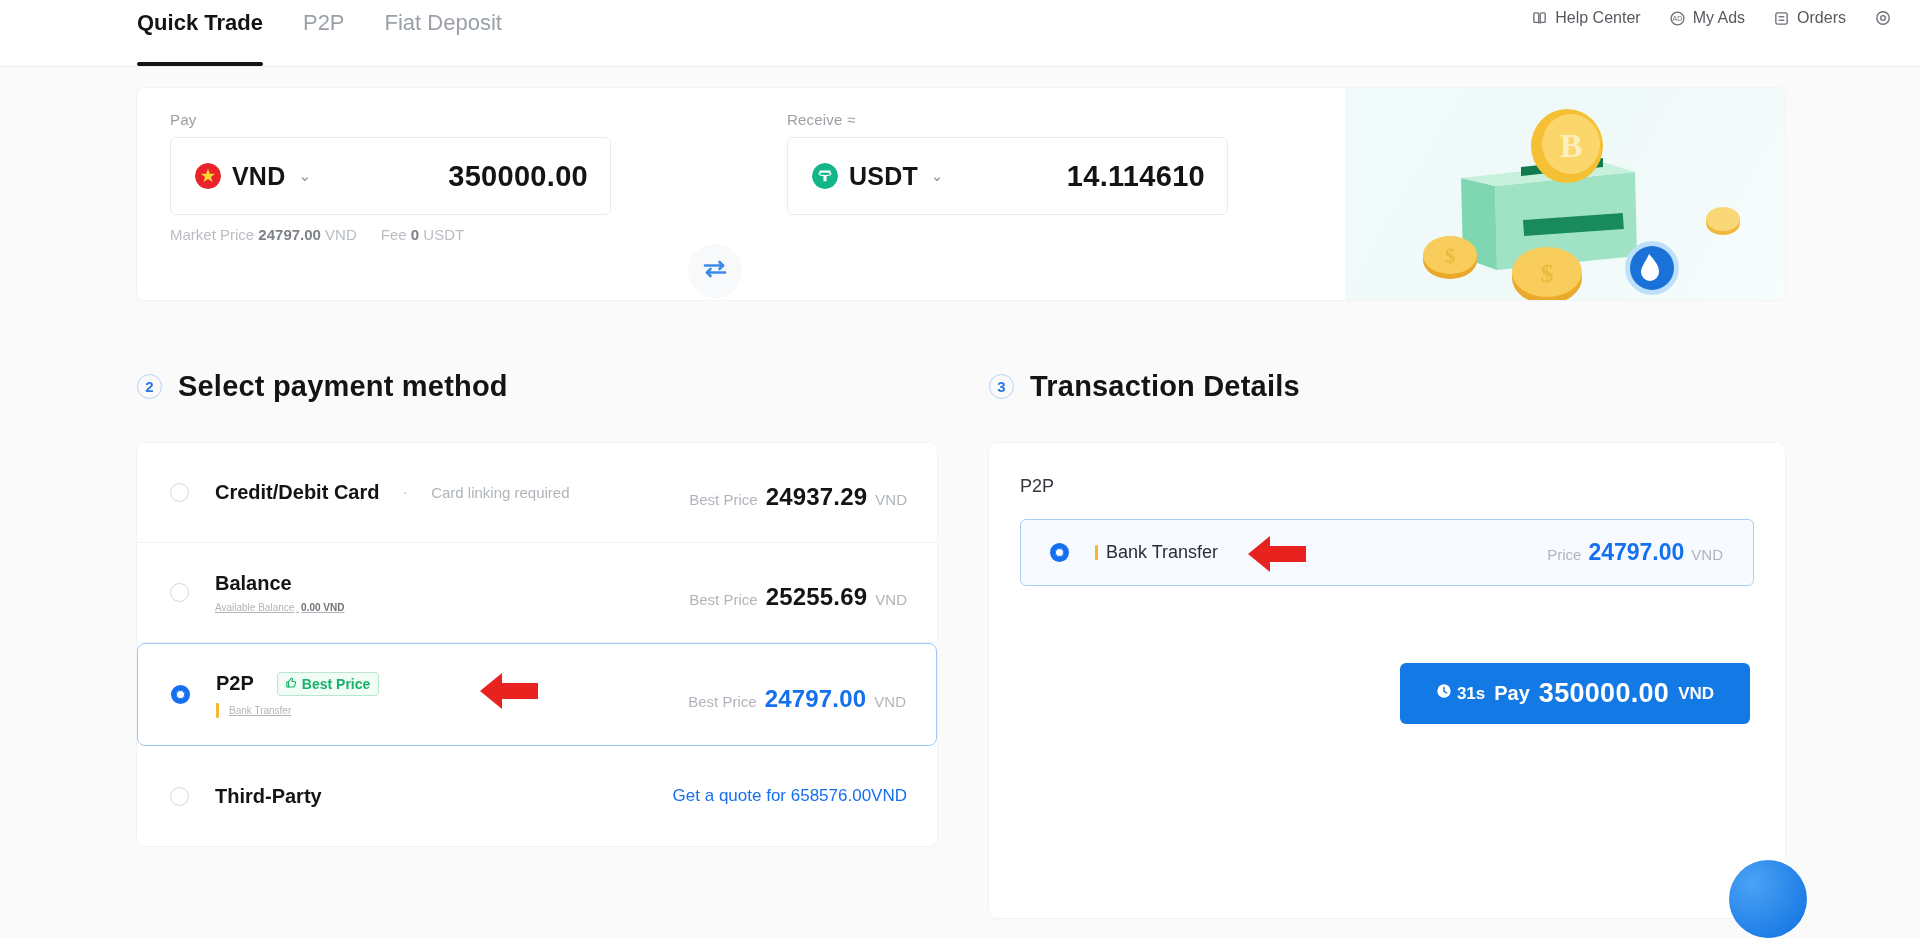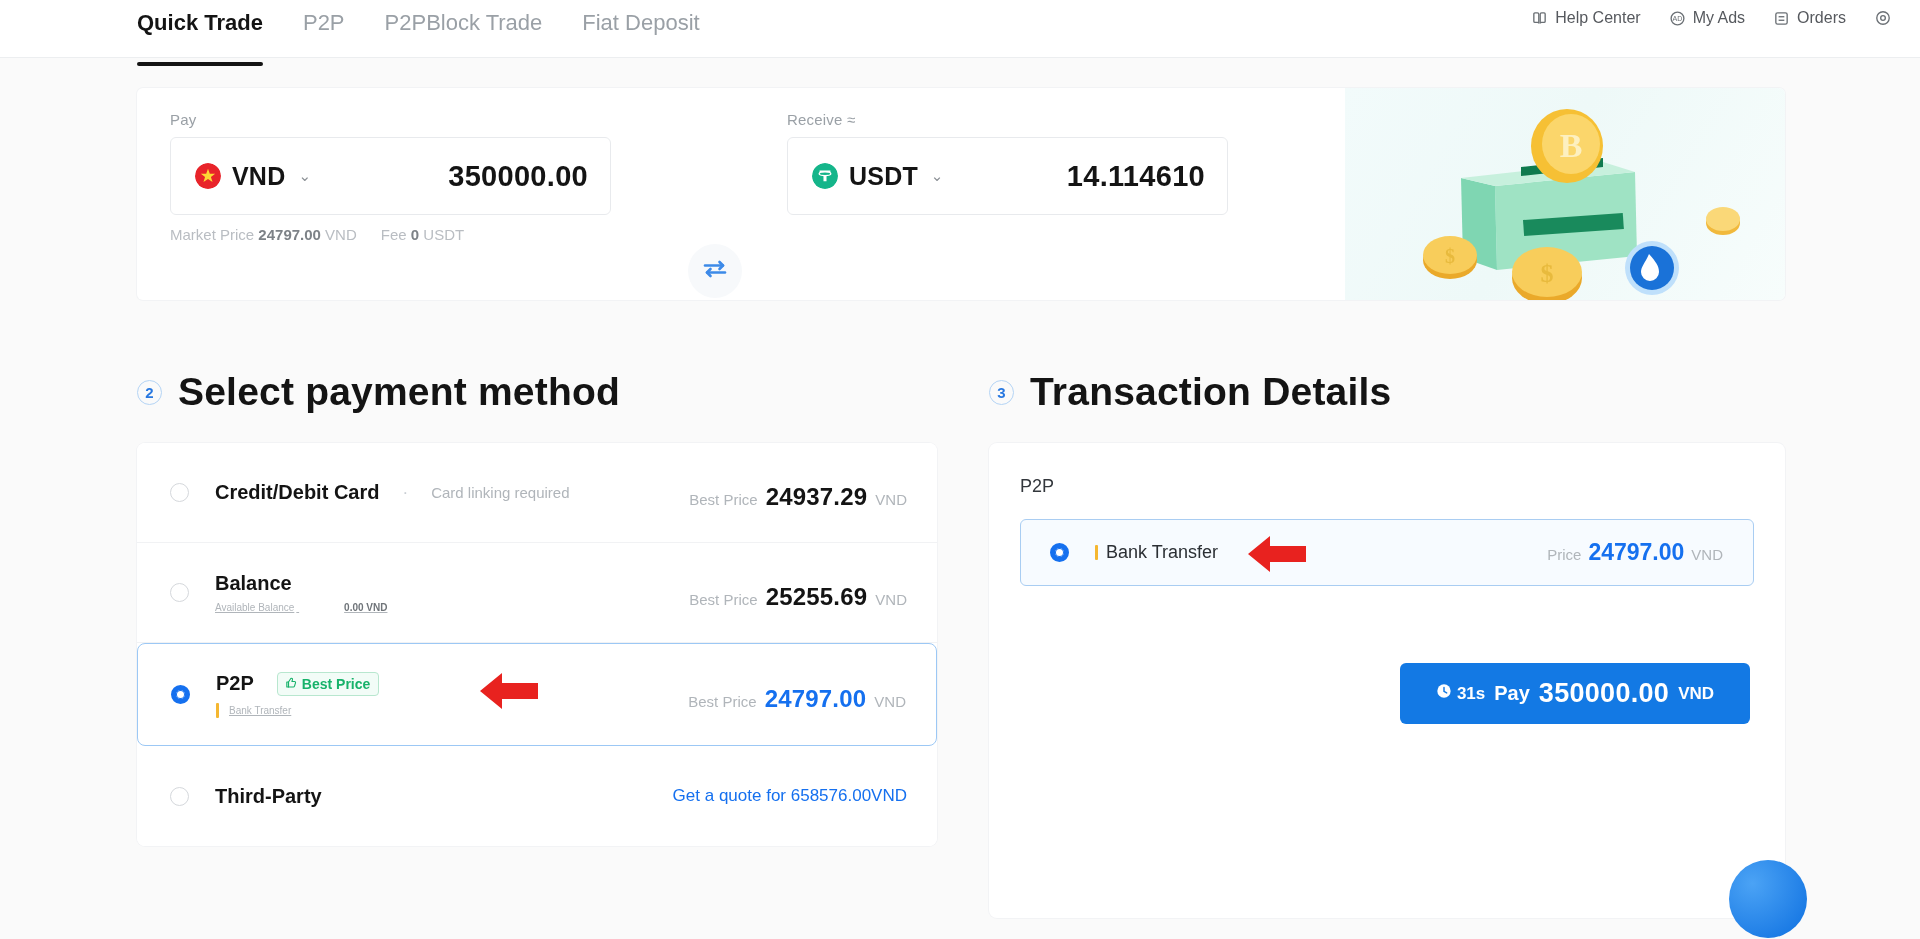--- a/index.html
+++ b/index.html
@@ -6,21 +6,21 @@
   html, body {
     width: 1920px; height: 939px;
     font-family: "Liberation Sans", sans-serif;
     background: #ffffff;
     overflow: hidden;
   }
   .page { position: relative; width: 1920px; height: 939px; background: #fafafa; }
 
   
   .topnav {
-    position: absolute; top: 0; left: 0; width: 1920px; height: 58px;
+    position: absolute; top: 0; left: 0; width: 1920px; height: 67px;
     background: #ffffff; border-bottom: 1px solid #eceef0;
     display: flex; align-items: flex-start;
   }
   .tabs { display: flex; align-items: center; margin-left: 137px; height: 66px; }
   .tab {
     font-size: 22px; color: #9aa0a6; padding: 0 0 20px 0; margin-right: 40px;
     position: relative; cursor: pointer; line-height: 46px; white-space: nowrap;
   }
   .tab.active { color: #141414; font-weight: 700; }
   .tab.active::after {
@@ -75,21 +75,21 @@
     background: linear-gradient(120deg,#f2fbfb 0%,#eef9f8 45%,#f7fdfc 100%);
   }
 
   
   .sec-head { position: absolute; display: flex; align-items: center; gap: 16px; }
   .sec-num {
     width: 25px; height: 25px; border-radius: 50%; border: 1.6px solid #b4d4f5;
     color: #2878e0; font-size: 15px; font-weight: 700;
     display: flex; align-items: center; justify-content: center;
   }
-  .sec-title { font-size: 39px; font-weight: 700; color: #141414; letter-spacing: .2px; }
+  .sec-title { font-size: 29px; font-weight: 700; color: #141414; letter-spacing: .2px; }
 
   
   .pm-list {
     position: absolute; left: 137px; top: 443px; width: 800px;
     background: #ffffff; border-radius: 8px; overflow: hidden;
     box-shadow: 0 0 0 1px #f2f3f5;
   }
   .pm-row {
     position: relative; display: flex; align-items: center;
     padding: 0 30px 0 33px; height: 100px;
@@ -107,21 +107,21 @@
   .radio.on {
     border: 5px solid #1570ef; background: #fff;
     box-shadow: 0 0 0 1px #1570ef inset;
   }
   .pm-main { margin-left: 26px; flex: 1 1 auto; min-width: 0; }
   .pm-title-line { display: flex; align-items: center; gap: 23px; }
   .pm-title { font-size: 20px; font-weight: 700; color: #141414; }
   .pm-dot { color: #c9ced3; font-size: 17px; }
   .pm-note { font-size: 15px; color: #b0b5ba; }
   .pm-sub { font-size: 10px; color: #b0b5ba; margin-top: 7px; display: flex; align-items: center; gap: 2px; text-decoration: underline; }
-  .pm-sub b { color: #6f7479; font-weight: 700; margin-left: 43px; }
+  .pm-sub b { color: #6f7479; font-weight: 700; }
   .bank-bar { display: inline-block; width: 3px; height: 15px; background: #f5b731; border-radius: 1px; margin-right: 8px; vertical-align: -2px; }
   .badge-best {
     display: inline-flex; align-items: center; gap: 5px;
     border: 1px solid #b8e7cf; border-radius: 4px; background: #f2fcf7;
     color: #17b26a; font-size: 14px; font-weight: 700; padding: 3px 8px 3px 7px;
   }
   .pm-price { display: flex; align-items: baseline; gap: 8px; white-space: nowrap; }
   .pp-label { font-size: 15px; color: #b0b5ba; }
   .pp-value { font-size: 24px; font-weight: 700; color: #141414; letter-spacing: .2px; margin-top: 9px; }
   .pp-value.blue { color: #1570ef; }
@@ -167,23 +167,20 @@
 
 <div class="page">
 
   <div class="topnav">
     <div class="tabs">
       <div class="tab active">
         <span>Quick Trade</span>
       </div>
       <div class="tab">
         <span>P2P</span>
-      </div>
-      <div class="tab">
-        <span>P2PBlock Trade</span>
       </div>
       <div class="tab">
         <span>Fiat Deposit</span>
       </div>
     </div>
 
     <div class="navright">
       <div class="navitem">
         <span>
           <svg width="17" height="17" viewBox="0 0 24 24" fill="none" stroke="#6b7075" stroke-width="1.9">

